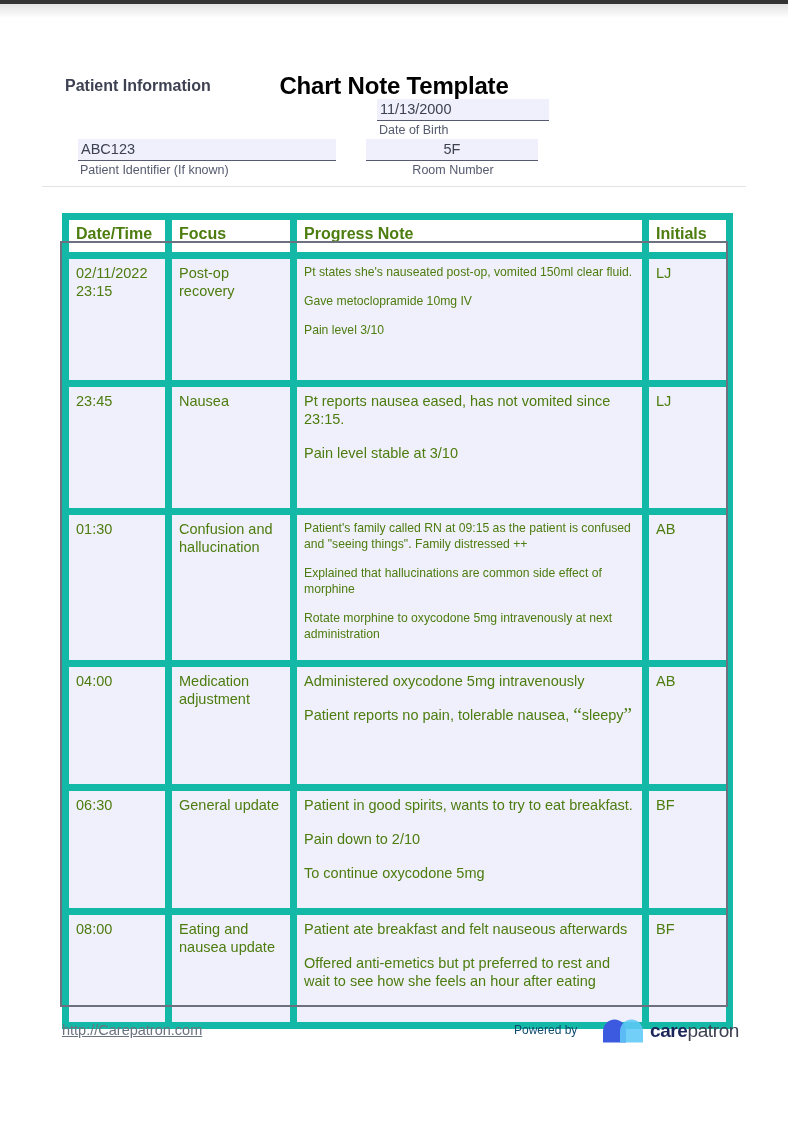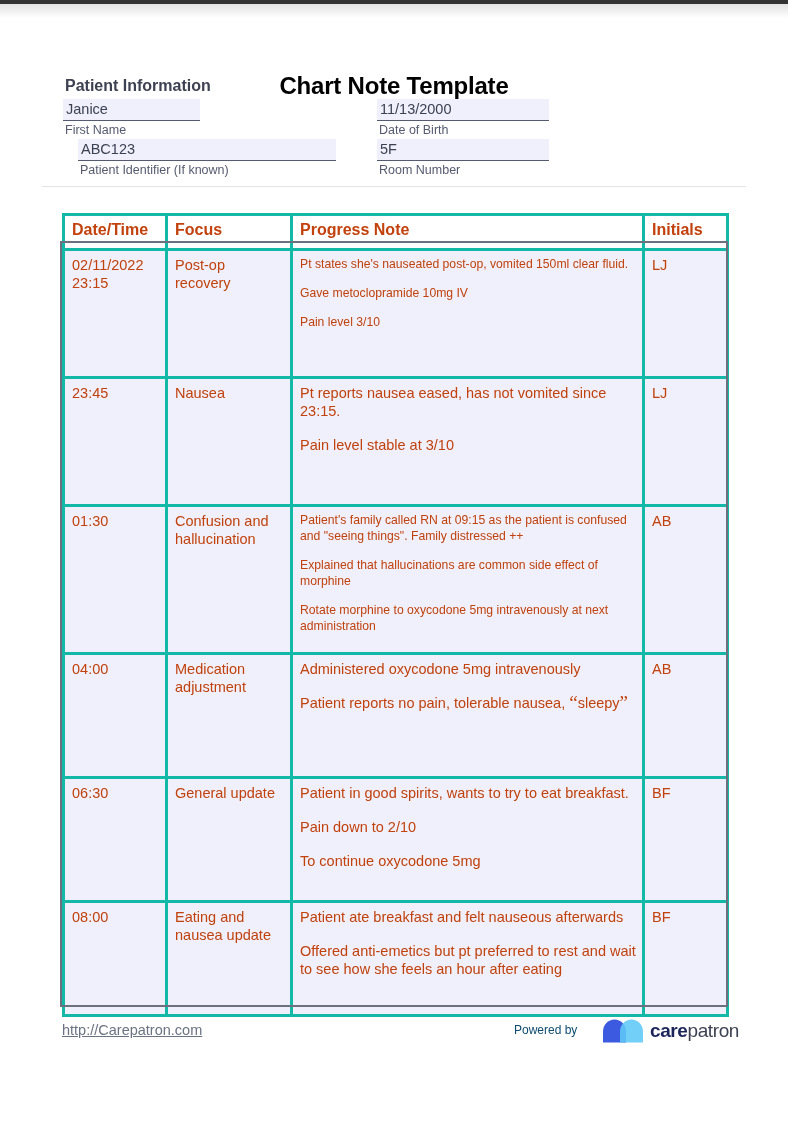--- a/index.html
+++ b/index.html
@@ -80,45 +80,45 @@
     color: #555a6e;
     padding-left: 2px;
     padding-top: 2px;
     white-space: nowrap;
   }
 
   #f-first  { left: 63px;  top: 99px;  width: 137px; }
   #f-last   { left: 204px; top: 99px;  width: 117px; }
   #f-dob    { left: 377px; top: 99px;  width: 172px; }
   #f-pid    { left: 78px;  top: 139px; width: 258px; }
-  #f-room   { left: 377px; top: 139px; width: 172px; }
+  #f-room   { left: 366px; top: 139px; width: 172px; text-align: center; }
 
   .divider {
     position: absolute;
     left: 42px;
     top: 186px;
     width: 704px;
     height: 1px;
     background: #e3e3e3;
   }
 
   
   #notes-table {
     position: absolute;
     left: 62px;
     top: 213px;
     width: 664px;
     border-collapse: collapse;
     table-layout: fixed;
   }
   #notes-table th, #notes-table td {
-    border: 3px solid #14b8a6;
+    border: 7px solid #14b8a6;
     vertical-align: top;
     padding: 5px 6px 5px 7px;
-    color: #c2410c;
+    color: #4d7c0f;
   }
   #notes-table thead th {
     background: #ffffff;
     font-size: 16px;
     font-weight: bold;
     text-align: left;
     height: 22px;
     padding-top: 5px;
     padding-bottom: 5px;
   }
@@ -210,24 +210,20 @@
 
 <div id="page">
 
   <div id="top-bar"></div>
   <div id="top-fade"></div>
 
   <div class="doc-title">Chart Note Template</div>
 
   <div class="section-title">Patient Information</div>
 
-  <div class="field" id="f-first">
-    <div class="fill">Janice</div>
-    <div class="cap">First Name</div>
-  </div>
 
 
   <div class="field" id="f-dob">
     <div class="fill">11/13/2000</div>
     <div class="cap">Date of Birth</div>
   </div>
 
   <div class="field" id="f-pid">
     <div class="fill">ABC123</div>
     <div class="cap">Patient Identifier (If known)</div>

